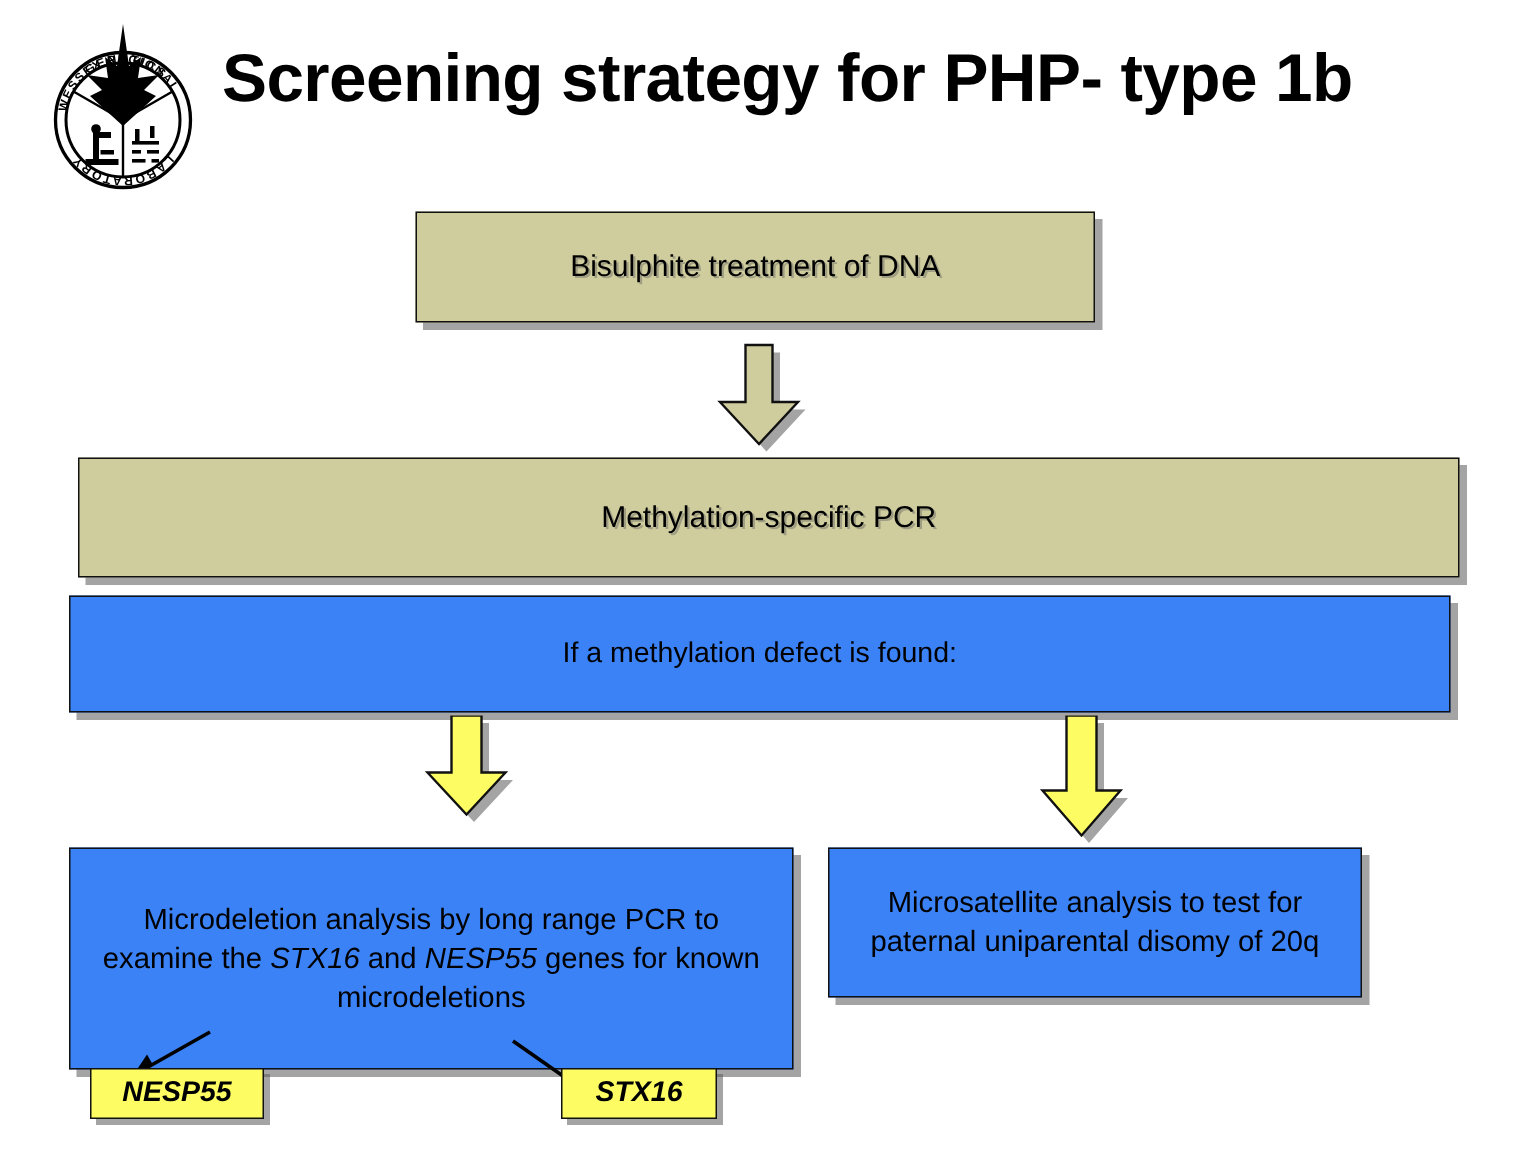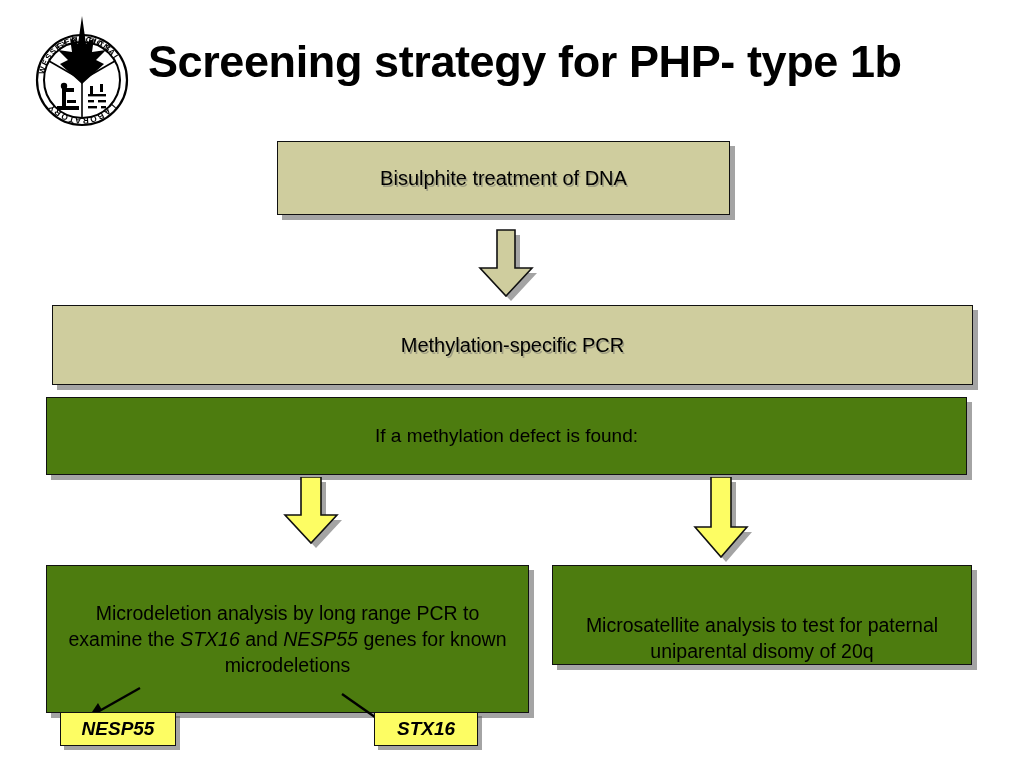--- a/index.html
+++ b/index.html
@@ -22,21 +22,21 @@
     left: 22px;
     top: 14px;
     width: 120px;
     height: 130px;
   }
 
   
   .slide-title {
     position: absolute;
     left: 148px;
-    top: 38px;
+    top: 28px;
     width: 870px;
     font-size: 45px;
     font-weight: bold;
     letter-spacing: -0.4px;
     line-height: 1.05;
     color: #000000;
     white-space: nowrap;
   }
 
   
@@ -47,21 +47,21 @@
     display: flex;
     align-items: center;
     justify-content: center;
     text-align: center;
     box-shadow: 5px 5px 0 rgba(90,90,90,0.55);
   }
   .box-khaki {
     background: #cfcd9e;
   }
   .box-yellow {
-    background: #4d7c0f;
+    background: #3b82f6;
   }
   .box-inner {
     padding: 0 14px;
     width: 100%;
   }
   .emboss {
     text-shadow: 1.5px 1.5px 0 rgba(120,120,110,0.55);
   }
 
   
@@ -76,24 +76,23 @@
   #box-defect {
     left: 46px;   top: 397px;  width: 921px;  height: 78px;
     font-size: 19px;
   }
   #box-microdeletion {
     left: 46px;   top: 565px;  width: 483px;  height: 148px;
     font-size: 19.5px;
     line-height: 1.34;
   }
   #box-microsatellite {
-    left: 552px;  top: 565px;  width: 420px;  height: 100px;
+    left: 552px;  top: 565px;  width: 356px;  height: 100px;
     font-size: 19.5px;
     line-height: 1.34;
-    align-items: flex-end;
   }
 
   
   .tag {
     position: absolute;
     box-sizing: border-box;
     background: #fdfd63;
     border: 1.5px solid #111111;
     display: flex;
     align-items: center;

